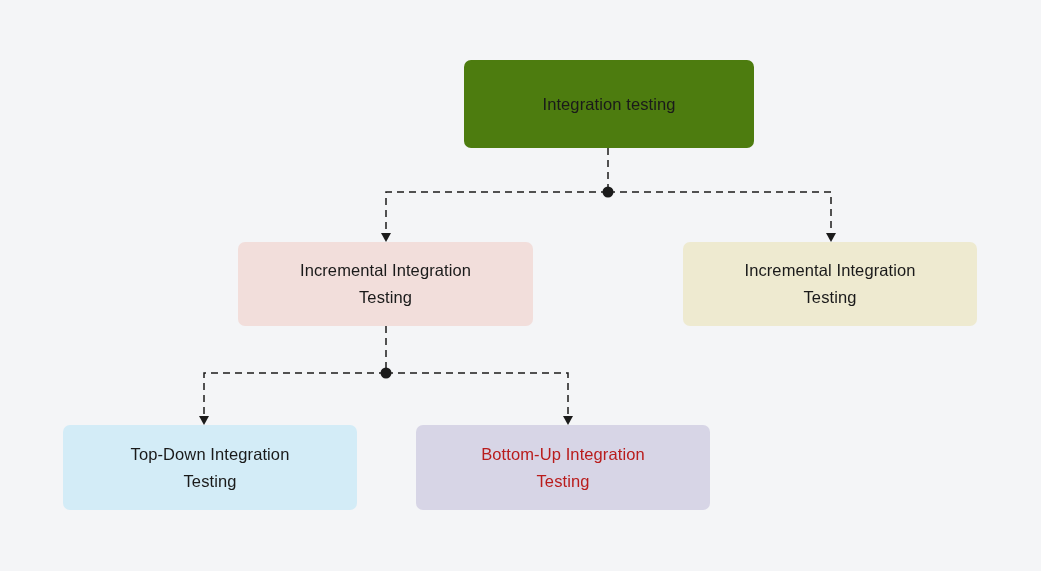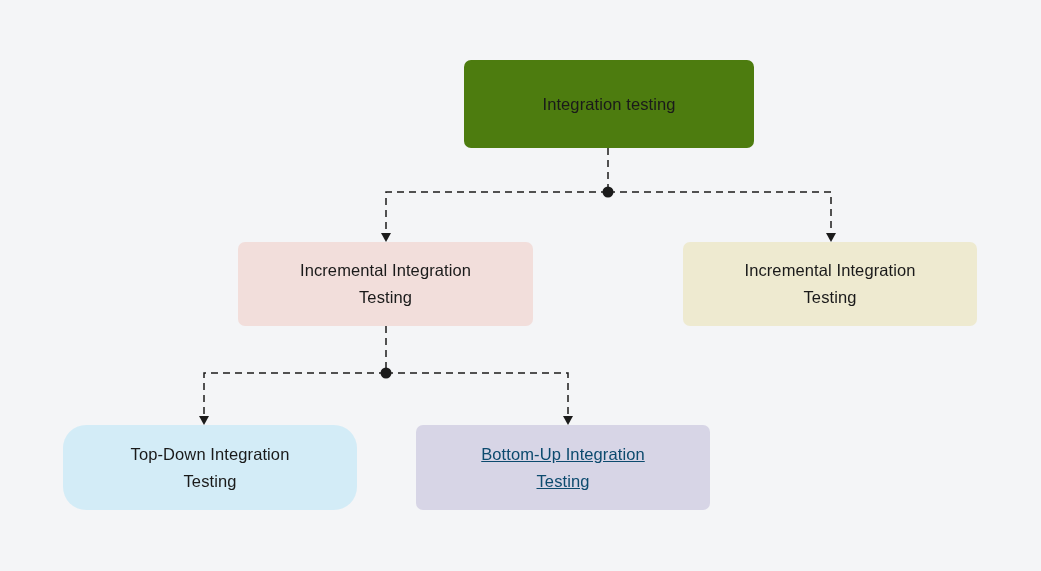--- a/index.html
+++ b/index.html
@@ -74,23 +74,23 @@
   <div class="node-box" id="node-incremental-integration-testing-left" style="left: 238px; top: 242px; width: 295px; height: 84px; background: rgb(242, 222, 219); color: rgb(26, 26, 26);">
     <span class="node-label">Incremental Integration
 Testing</span>
   </div>
 
   <div class="node-box" id="node-incremental-integration-testing-right" style="left: 683px; top: 242px; width: 294px; height: 84px; background: rgb(238, 234, 208); color: rgb(26, 26, 26);">
     <span class="node-label">Incremental Integration
 Testing</span>
   </div>
 
-  <div class="node-box" id="node-top-down-integration-testing" style="left: 63px; top: 425px; width: 294px; height: 85px; background: rgb(211, 236, 247); color: rgb(26, 26, 26); border-radius: 23px;">
+  <div class="node-box" id="node-top-down-integration-testing" style="left: 63px; top: 425px; width: 294px; height: 85px; background: rgb(211, 236, 247); color: rgb(26, 26, 26);">
     <span class="node-label">Top-Down Integration
 Testing</span>
   </div>
 
-  <div class="node-box" id="node-bottom-up-integration-testing" style="left: 416px; top: 425px; width: 294px; height: 85px; background: rgb(215, 213, 230); color: #0c4a6e; text-decoration: underline;">
+  <div class="node-box" id="node-bottom-up-integration-testing" style="left: 416px; top: 425px; width: 294px; height: 85px; background: rgb(215, 213, 230); color: #b91c1c;">
     <span class="node-label">Bottom-Up Integration
 Testing</span>
   </div>
 
 </div>
 
 </body></html>

